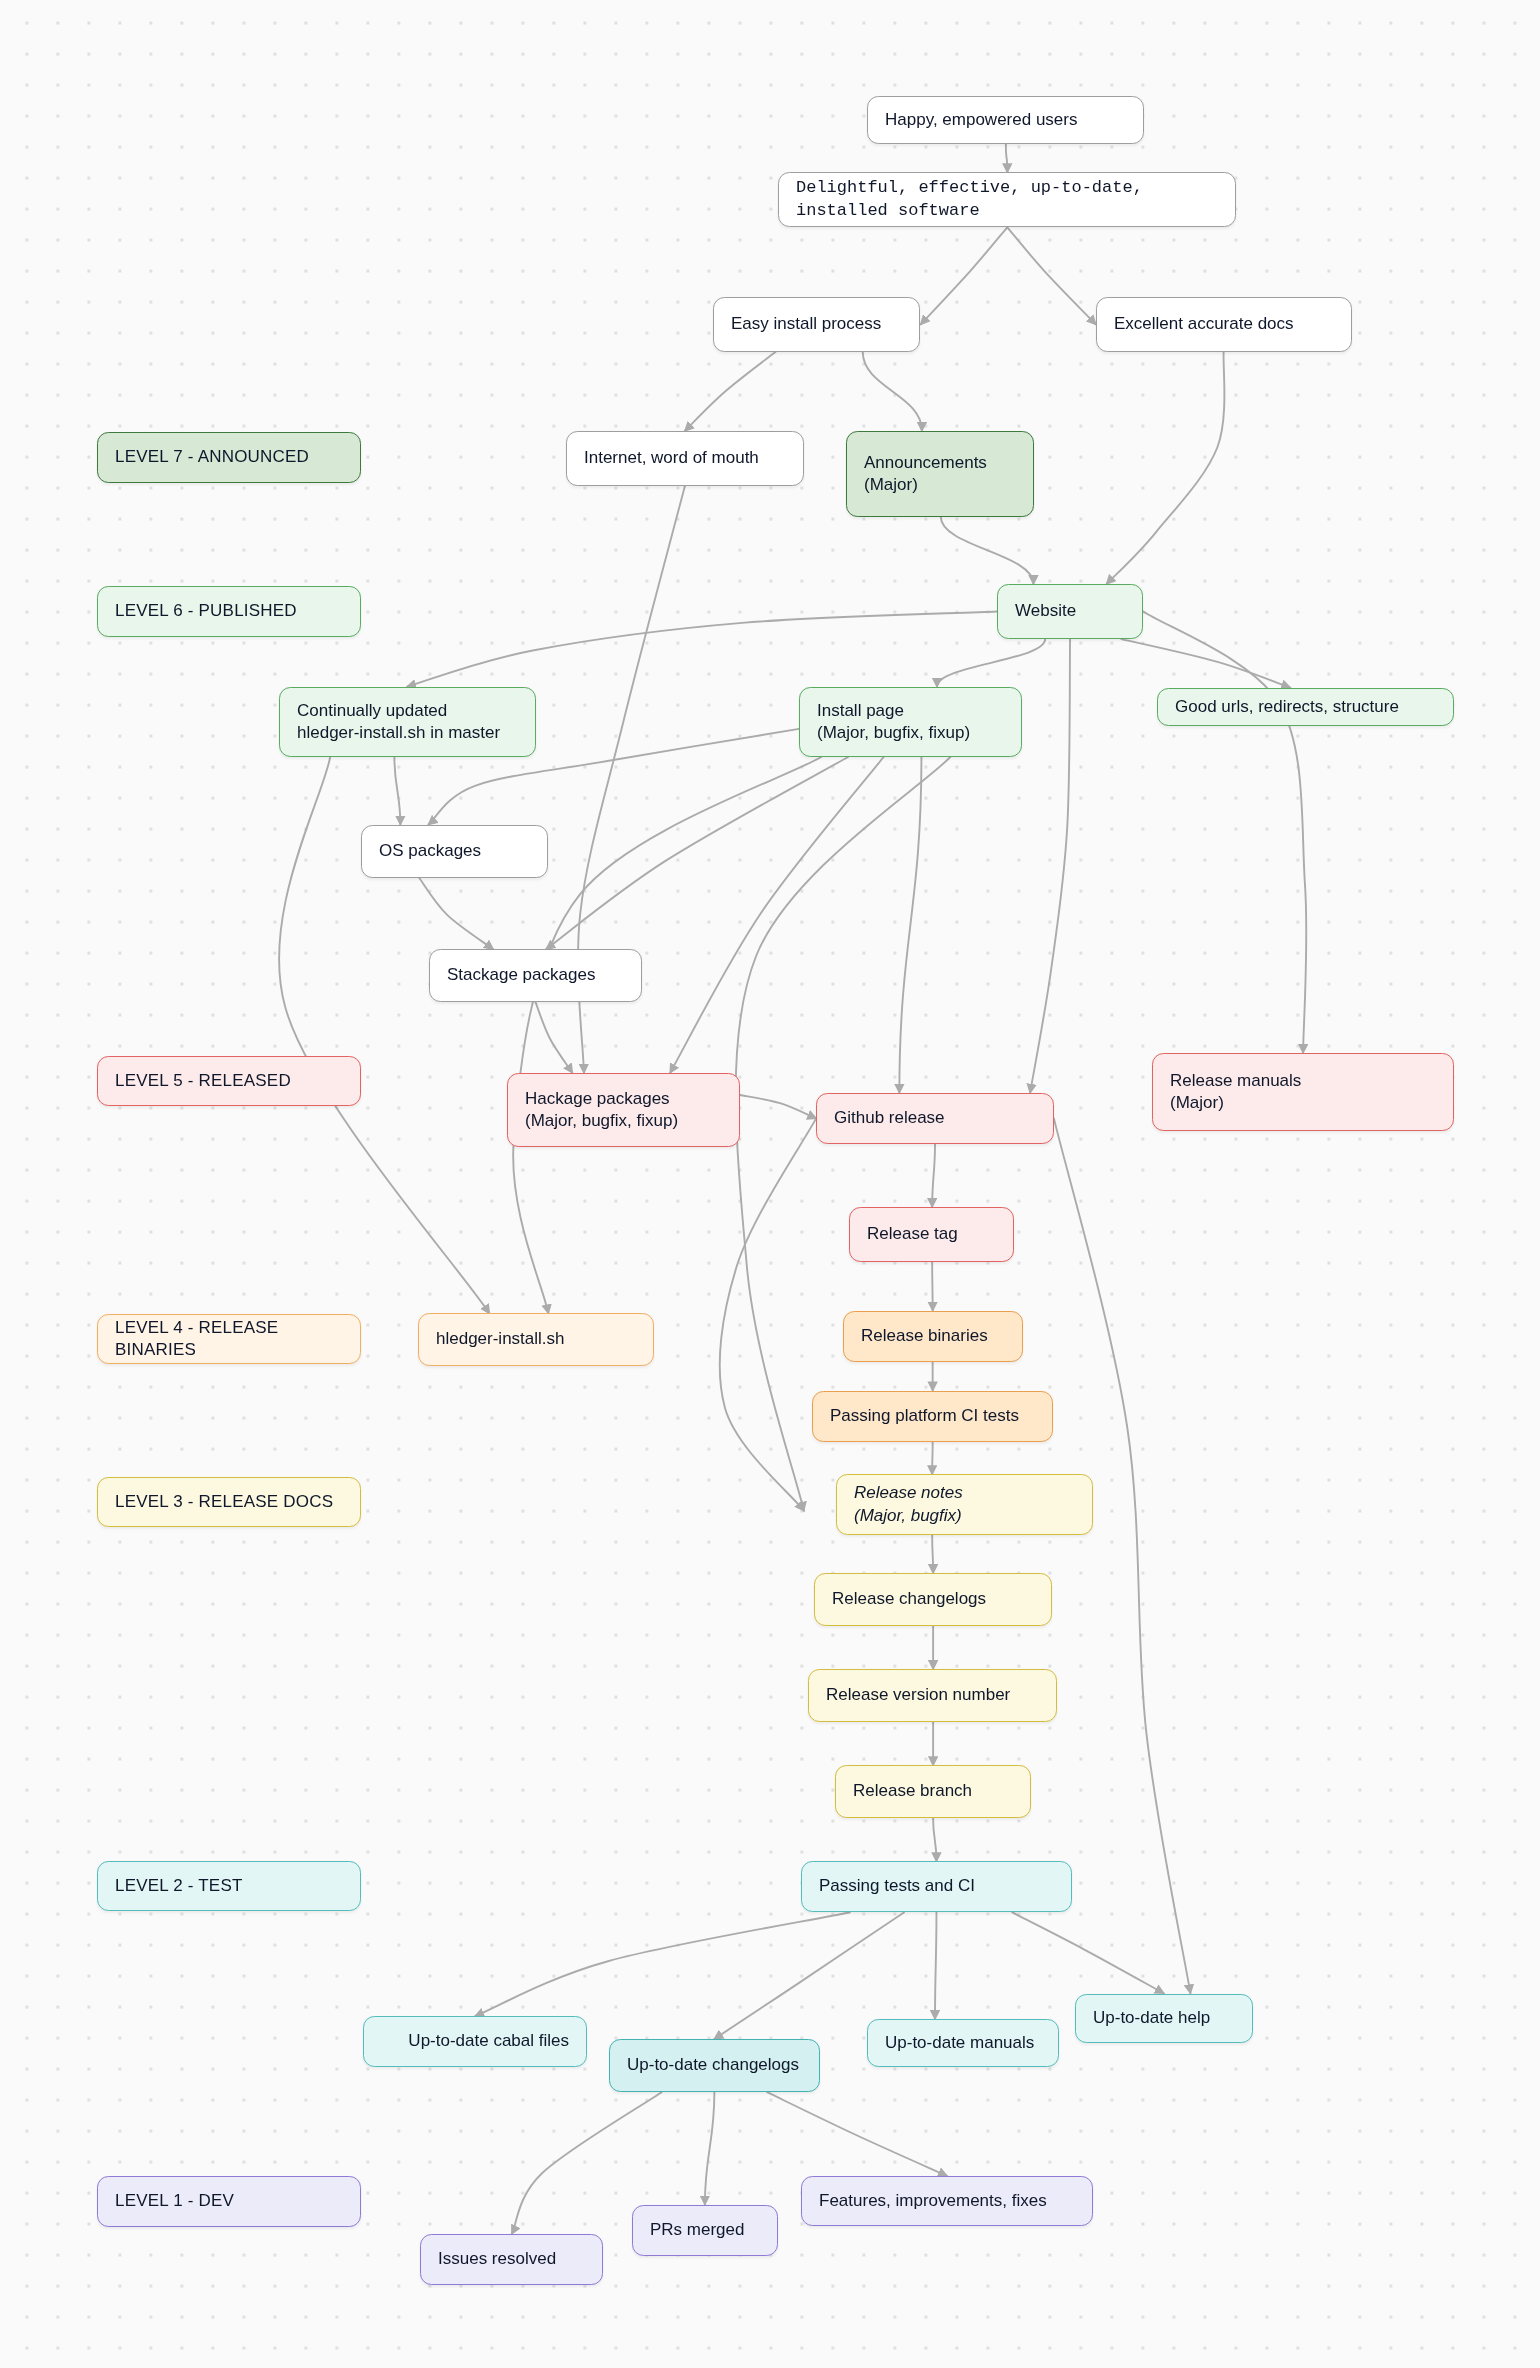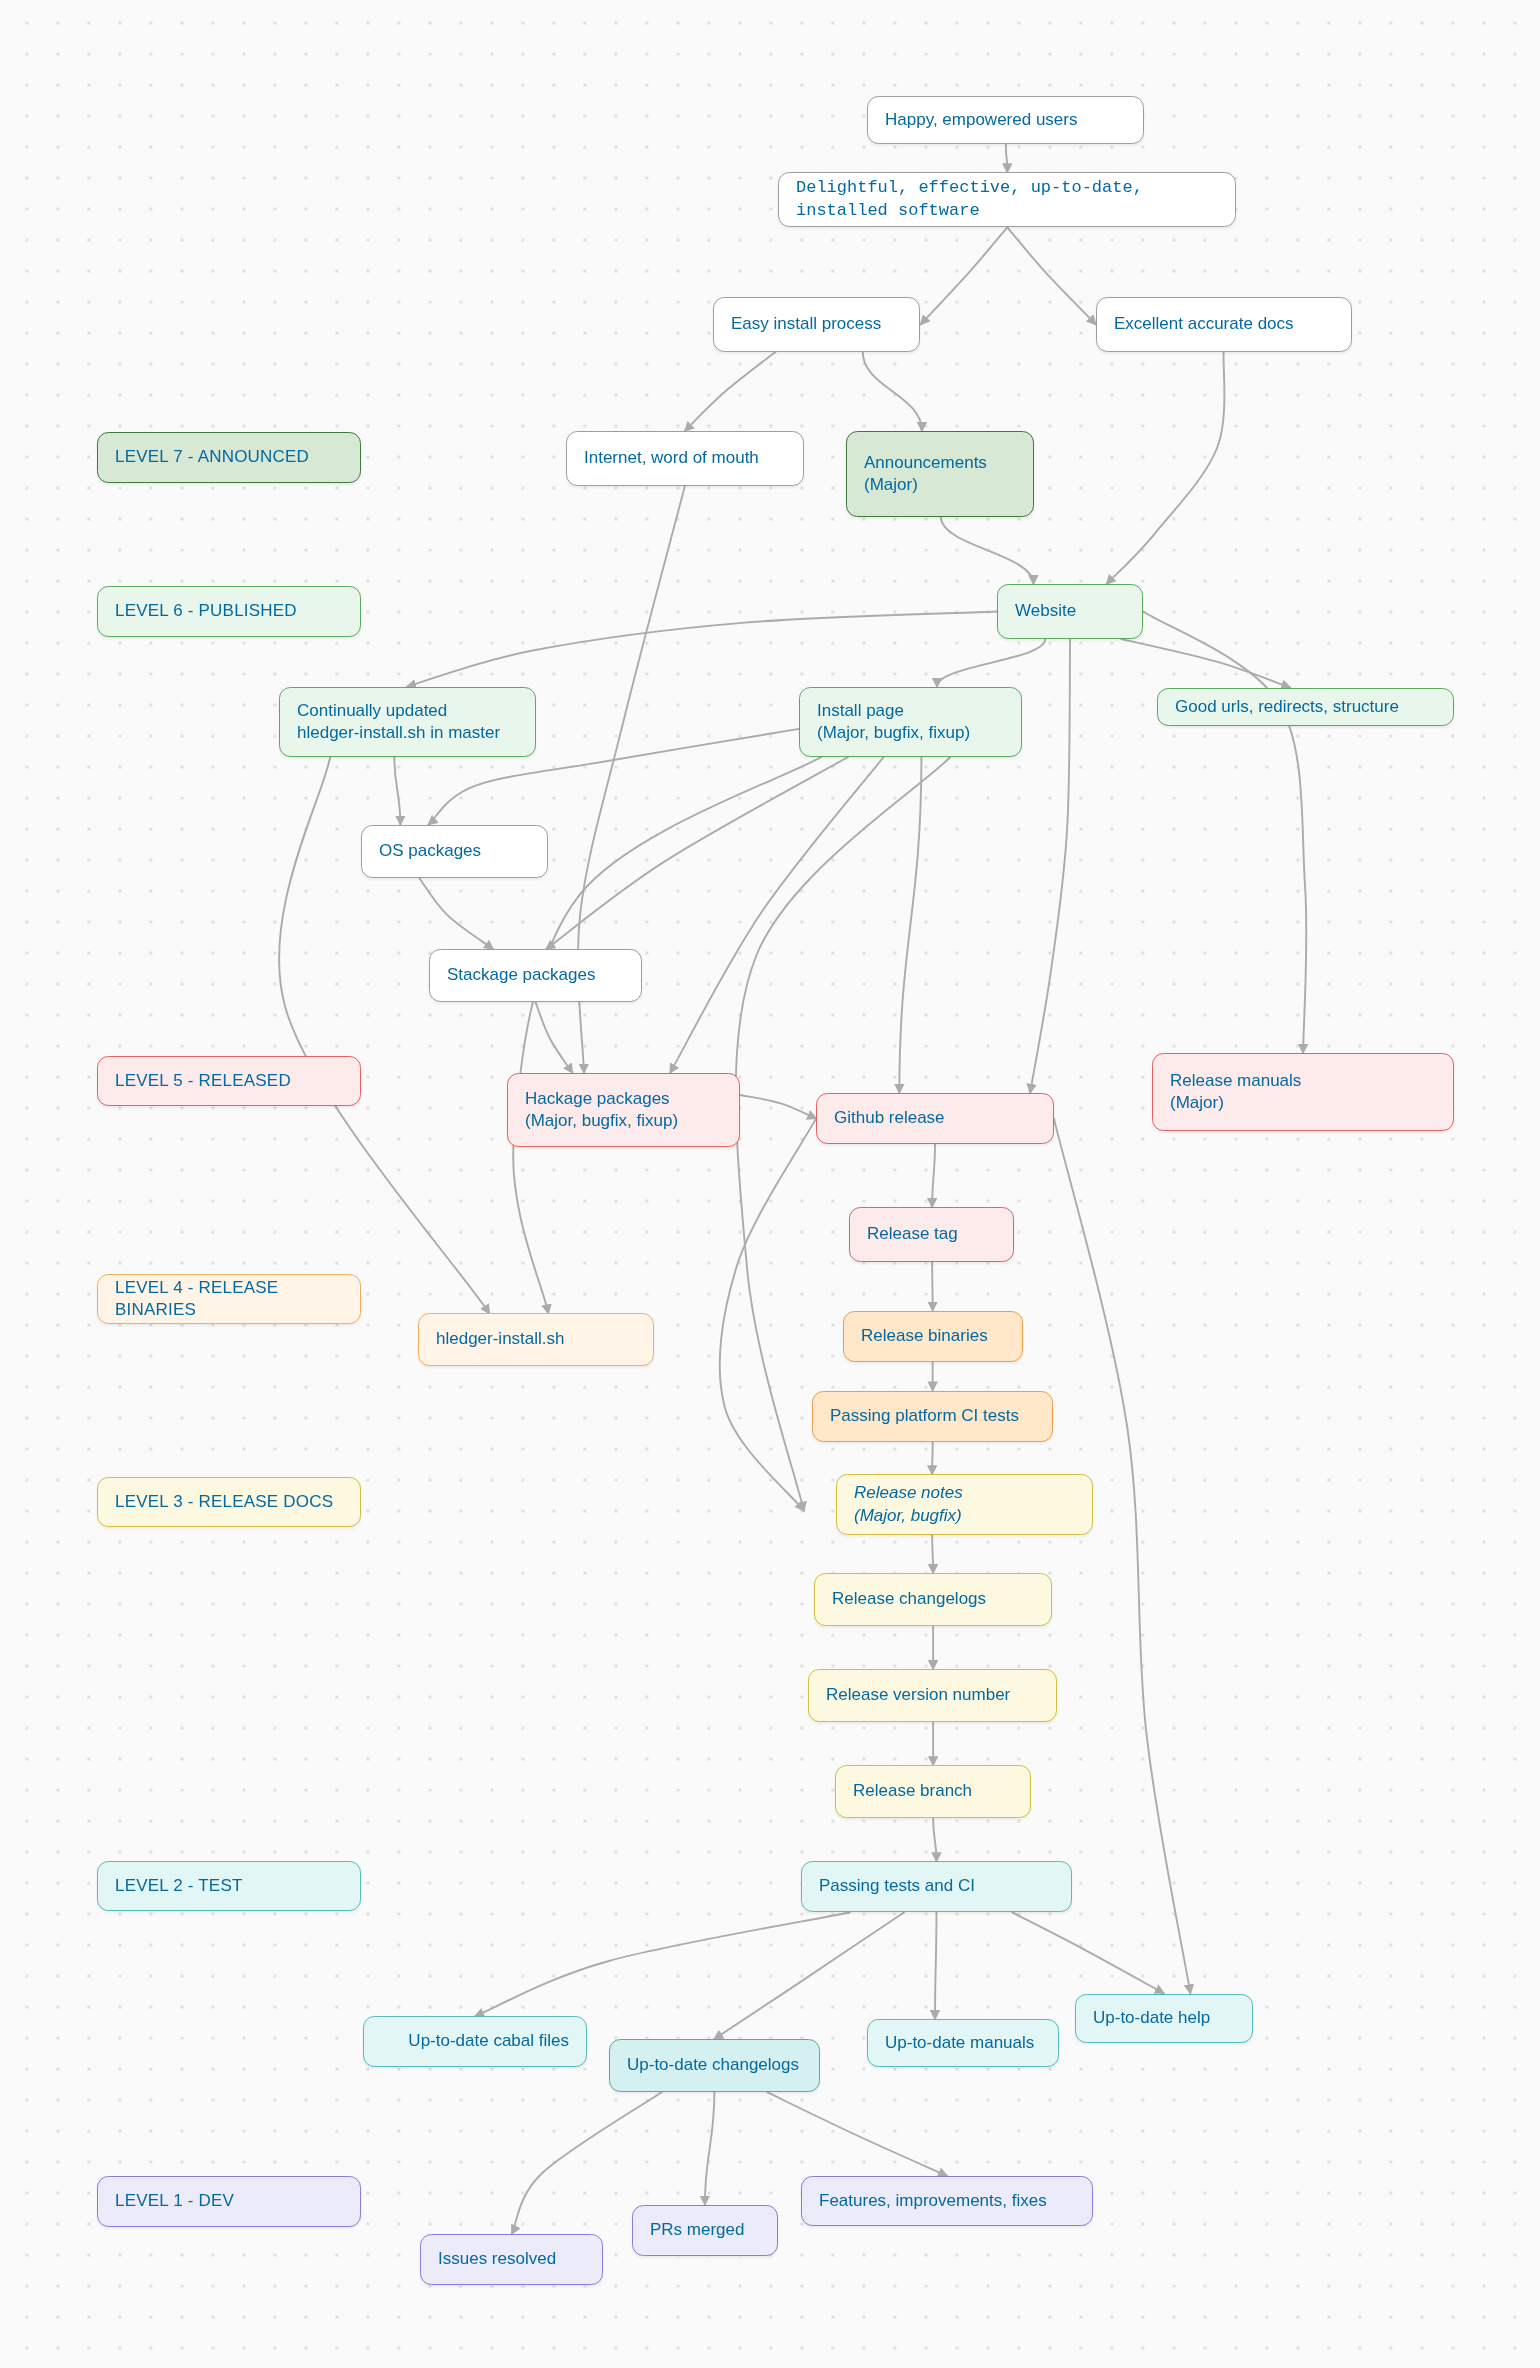--- a/index.html
+++ b/index.html
@@ -35,21 +35,21 @@
     display: flex;
     align-items: center;
     padding: 4.8px 17px;
     box-shadow: 0 1.9px 2.9px rgba(0,0,0,0.06);
     background: #fff;
     cursor: default;
   }
   .box-label {
     font-size: 17px;
     line-height: 1.32;
-    color: #0369a1;
+    color: #0f172a;
     white-space: pre-line;
     text-align: left;
   }
   .level .box-label { letter-spacing: 0.2px; }
 </style>
 </head>
 <body>
 
 <div id="stage">
   <svg id="edges" width="1541" height="2368" viewBox="0 0 1620 2490" xmlns="http://www.w3.org/2000/svg">
@@ -201,21 +201,21 @@
     </div>
     <div class="box level" style="left: 97px; top: 432px; width: 264px; height: 51px; background: rgb(215, 232, 212); border-color: rgb(61, 122, 61);">
       <div class="box-label">LEVEL 7 - ANNOUNCED</div>
     </div>
     <div class="box level" style="left: 97px; top: 586px; width: 264px; height: 51px; background: rgb(232, 246, 236); border-color: rgb(88, 171, 95);">
       <div class="box-label">LEVEL 6 - PUBLISHED</div>
     </div>
     <div class="box level" style="left: 97px; top: 1056px; width: 264px; height: 50px; background: rgb(253, 234, 234); border-color: rgb(227, 98, 98);">
       <div class="box-label">LEVEL 5 - RELEASED</div>
     </div>
-    <div class="box level" style="left: 97px; top: 1274px; width: 264px; height: 50px; background: rgb(255, 244, 230); border-color: rgb(240, 174, 98);">
+    <div class="box level" style="left: 97px; top: 1314px; width: 264px; height: 50px; background: rgb(255, 244, 230); border-color: rgb(240, 174, 98);">
       <div class="box-label">LEVEL 4 - RELEASE BINARIES</div>
     </div>
     <div class="box level" style="left: 97px; top: 1477px; width: 264px; height: 50px; background: rgb(253, 249, 224); border-color: rgb(211, 189, 63);">
       <div class="box-label">LEVEL 3 - RELEASE DOCS</div>
     </div>
     <div class="box level" style="left: 97px; top: 1861px; width: 264px; height: 50px; background: rgb(226, 246, 246); border-color: rgb(85, 188, 188);">
       <div class="box-label">LEVEL 2 - TEST</div>
     </div>
     <div class="box level" style="left: 97px; top: 2176px; width: 264px; height: 51px; background: rgb(236, 235, 250); border-color: rgb(143, 122, 214);">
       <div class="box-label">LEVEL 1 - DEV</div>

